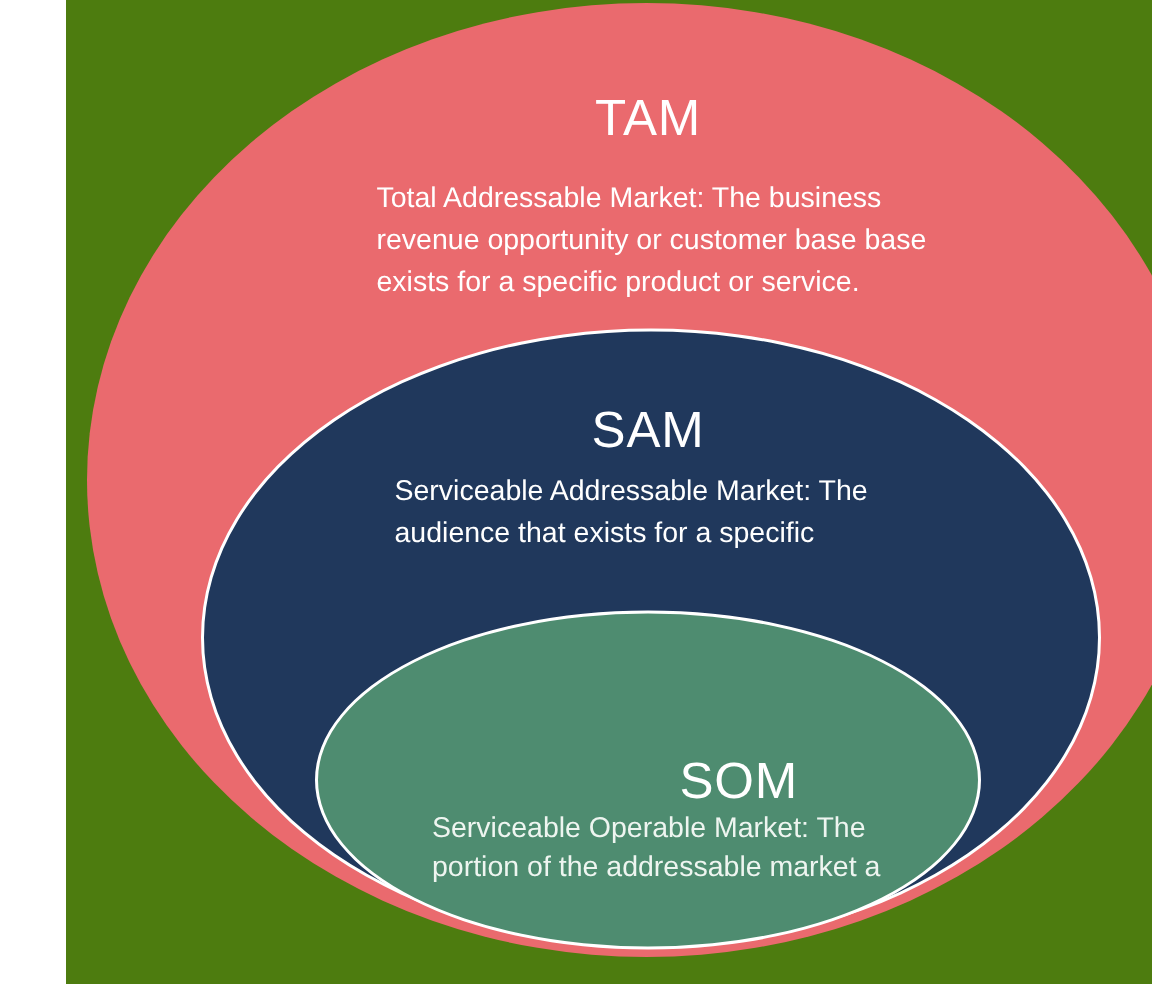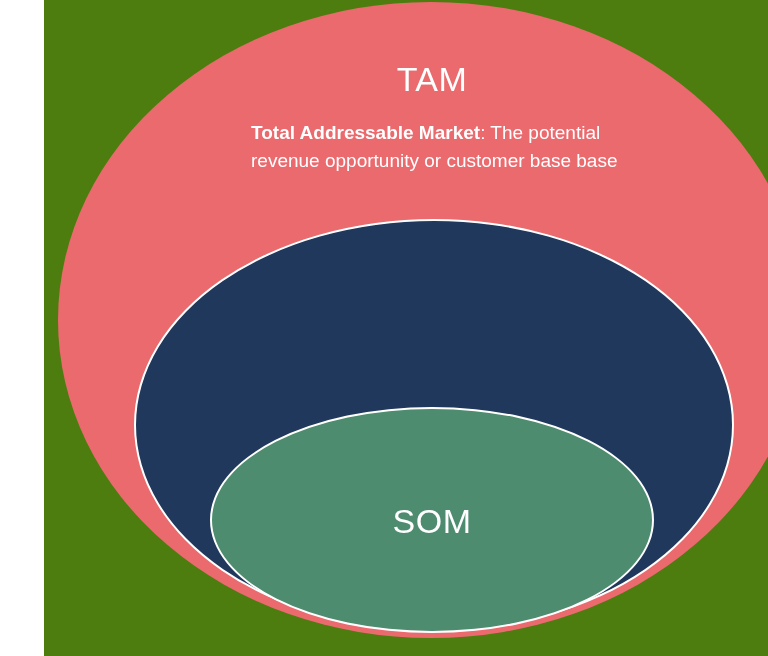--- a/index.html
+++ b/index.html
@@ -41,51 +41,57 @@
     width: 200px;
     text-align: center;
     color: #ffffff;
     font-size: 34px;
     font-weight: 400;
     line-height: 36px;
     letter-spacing: 0.5px;
   }
   .label-tam { top: 61px; }
   .label-sam { top: 269px; }
-  .label-som { top: 503px; }
+  .label-som { top: 503px; text-align: right; }
   .ring-desc {
     position: absolute;
     color: #ffffff;
     font-size: 19px;
     font-weight: 400;
     line-height: 28px;
     white-space: nowrap;
   }
   .desc-tam { left: 207px; top: 119px; }
   .desc-sam { left: 219px; top: 314px; }
   .desc-som { left: 244px; top: 540px; line-height: 26px; color: #eef5f0; }
-  .ring-desc .term { font-weight: 700; }
+  .ring-desc .term { font-weight: 400; }
 </style>
 </head>
 <body>
 
 <div class="canvas">
 
   <div class="ellipse ellipse-tam" style="background-color: rgb(234, 106, 110);"></div>
 
   <div class="ellipse ellipse-sam" style="background-color: rgb(32, 56, 92);"></div>
 
   <div class="ellipse ellipse-som" style="background-color: rgb(78, 140, 112);"></div>
 
   <div class="ring-label label-tam">TAM</div>
   <div class="ring-desc desc-tam">
-    <div><span class="term">Total Addressable Market</span><span>: The potential</span></div>
+    <div><span class="term">Total Addressable Market</span><span>: The business</span></div>
     <div>revenue opportunity or customer base base</div>
+    <div>exists for a specific product or service.</div>
   </div>
 
+  <div class="ring-label label-sam">SAM</div>
   <div class="ring-desc desc-sam">
+    <div><span class="term">Serviceable Addressable Market</span><span>: The</span></div>
+    <div>audience that exists for a specific</div>
   </div>
 
   <div class="ring-label label-som">SOM</div>
   <div class="ring-desc desc-som">
+    <div><span class="term">Serviceable Operable Market</span><span>: The</span></div>
+    <div>portion of the addressable market a</div>
   </div>
 
 </div>
 
 </body></html>

